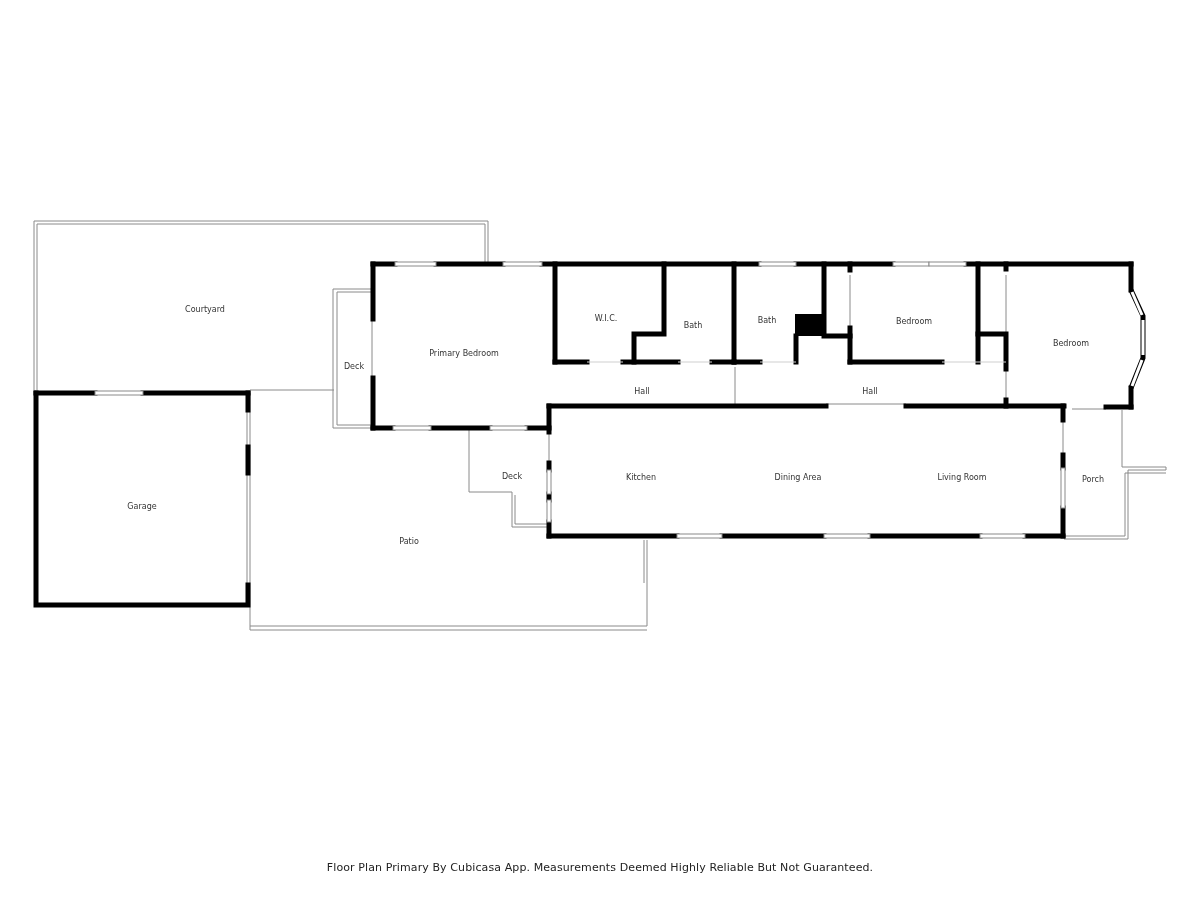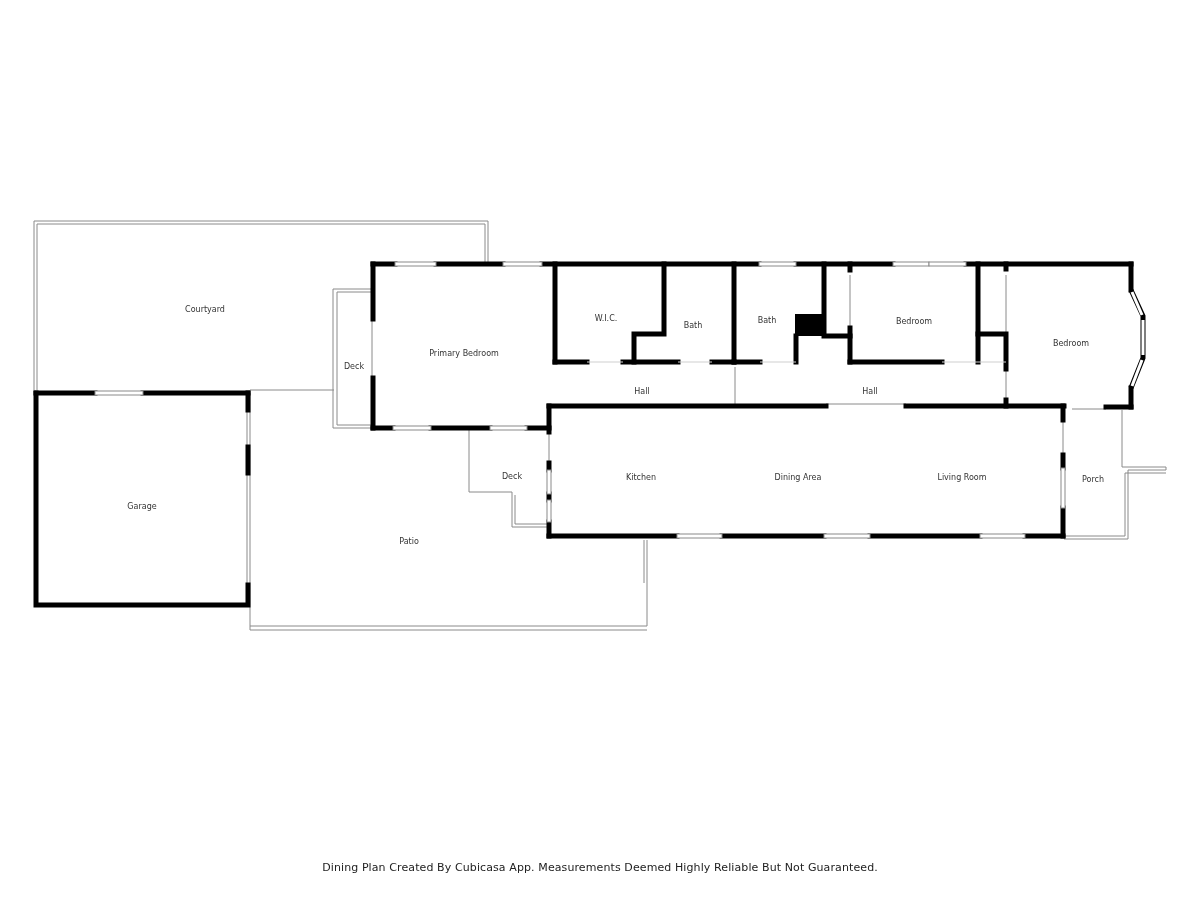--- a/index.html
+++ b/index.html
@@ -153,13 +153,13 @@
     <text class="room-label" x="142" y="506">Garage</text>
     <text class="room-label" x="409" y="541">Patio</text>
     <text class="room-label" x="512" y="476">Deck</text>
     <text class="room-label" x="641" y="477">Kitchen</text>
     <text class="room-label" x="798" y="477">Dining Area</text>
     <text class="room-label" x="962" y="477">Living Room</text>
     <text class="room-label" x="1093" y="479">Porch</text>
   </g>
 </svg>
 
-<div class="footer">Dining Plan Created By Cubicasa App. Measurements Deemed Highly Reliable But Not Guaranteed.</div>
+<div class="footer">Floor Plan Primary By Cubicasa App. Measurements Deemed Highly Reliable But Not Guaranteed.</div>
 
 </body></html>

